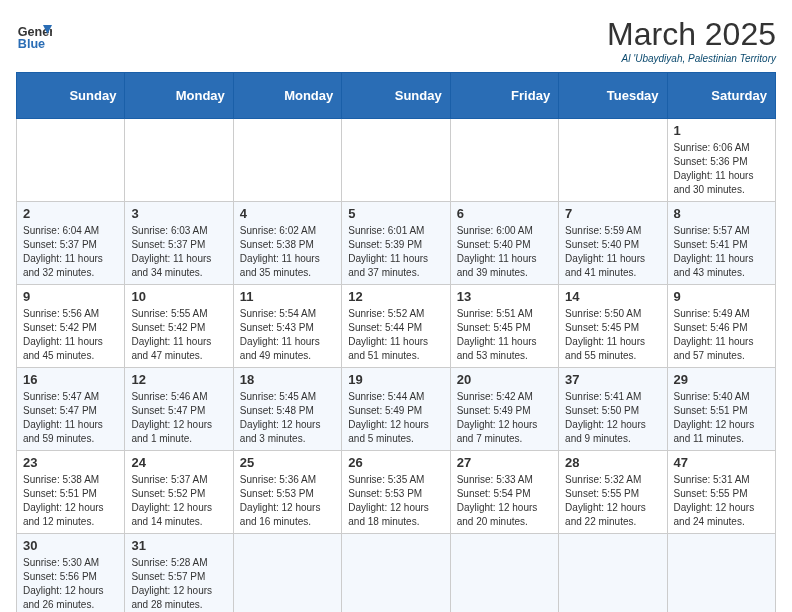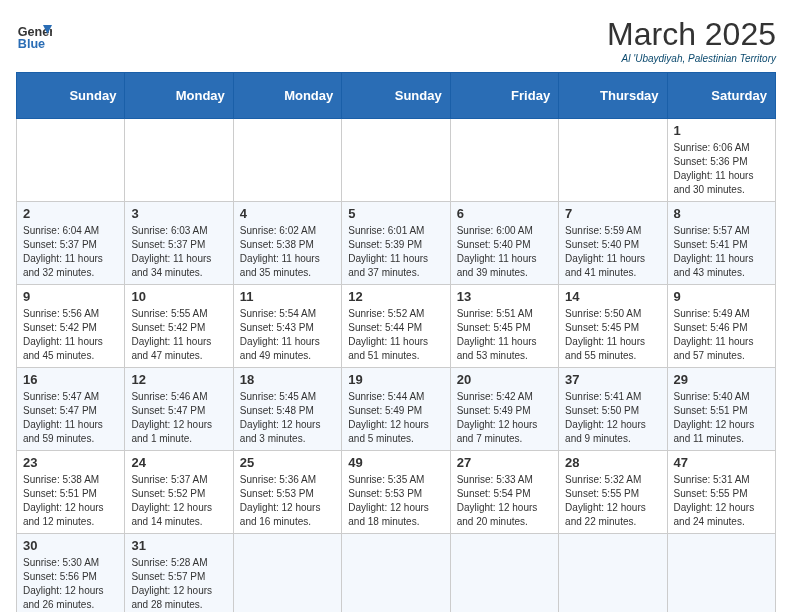--- a/index.html
+++ b/index.html
@@ -100,21 +100,21 @@
 </div>
 
 <table class="calendar">
   <thead>
     <tr>
     <th>Sunday</th>
         <th>Monday</th>
         <th>Monday</th>
         <th>Sunday</th>
         <th>Friday</th>
-        <th>Thursday</th>
+        <th>Tuesday</th>
         <th>Saturday</th>
       </tr>
   </thead>
   <tbody id="calendar-body">
   <tr>
         <td class="empty-cell"></td>
         <td class="empty-cell"></td>
         <td class="empty-cell"></td>
         <td class="empty-cell"></td>
         <td class="empty-cell"></td>
@@ -221,21 +221,21 @@
         </td>
         <td>
           <div class="day-number">24</div>
           <div class="day-info">Sunrise: 5:37 AM<br>Sunset: 5:52 PM<br>Daylight: 12 hours and 14 minutes.</div>
         </td>
         <td>
           <div class="day-number">25</div>
           <div class="day-info">Sunrise: 5:36 AM<br>Sunset: 5:53 PM<br>Daylight: 12 hours and 16 minutes.</div>
         </td>
         <td>
-          <div class="day-number">49</div>
+          <div class="day-number">26</div>
           <div class="day-info">Sunrise: 5:35 AM<br>Sunset: 5:53 PM<br>Daylight: 12 hours and 18 minutes.</div>
         </td>
         <td>
           <div class="day-number">27</div>
           <div class="day-info">Sunrise: 5:33 AM<br>Sunset: 5:54 PM<br>Daylight: 12 hours and 20 minutes.</div>
         </td>
         <td>
           <div class="day-number">28</div>
           <div class="day-info">Sunrise: 5:32 AM<br>Sunset: 5:55 PM<br>Daylight: 12 hours and 22 minutes.</div>
         </td>

